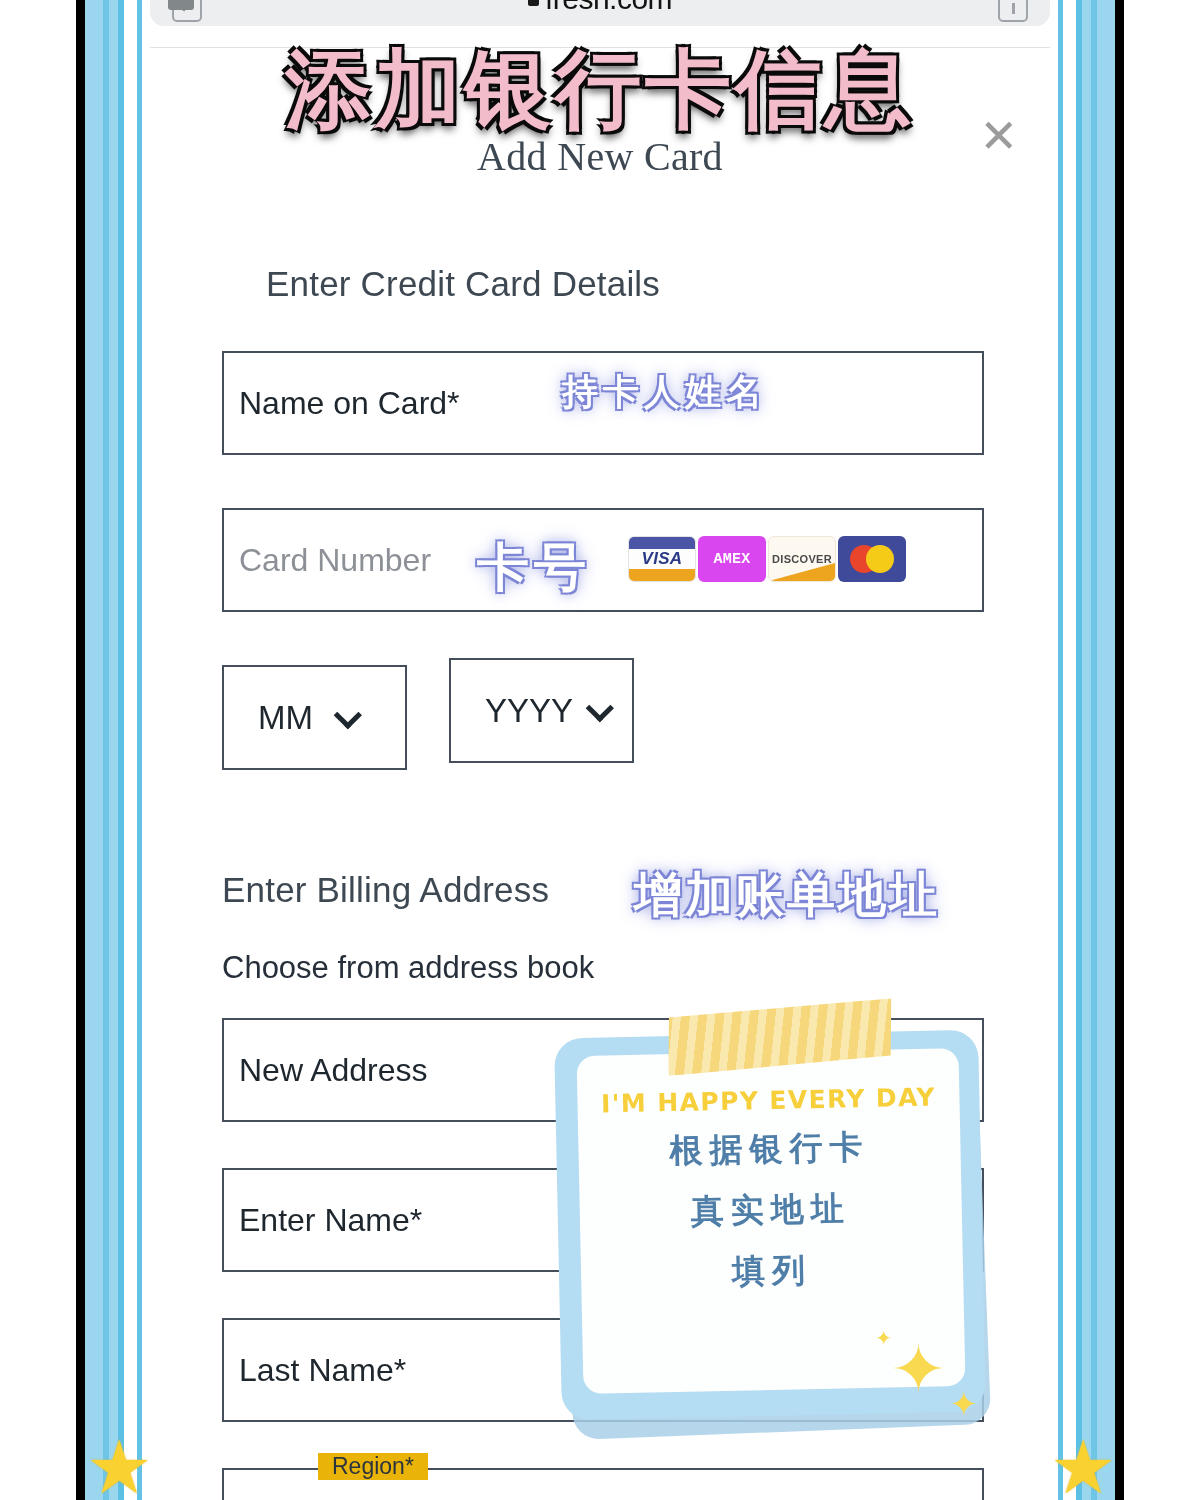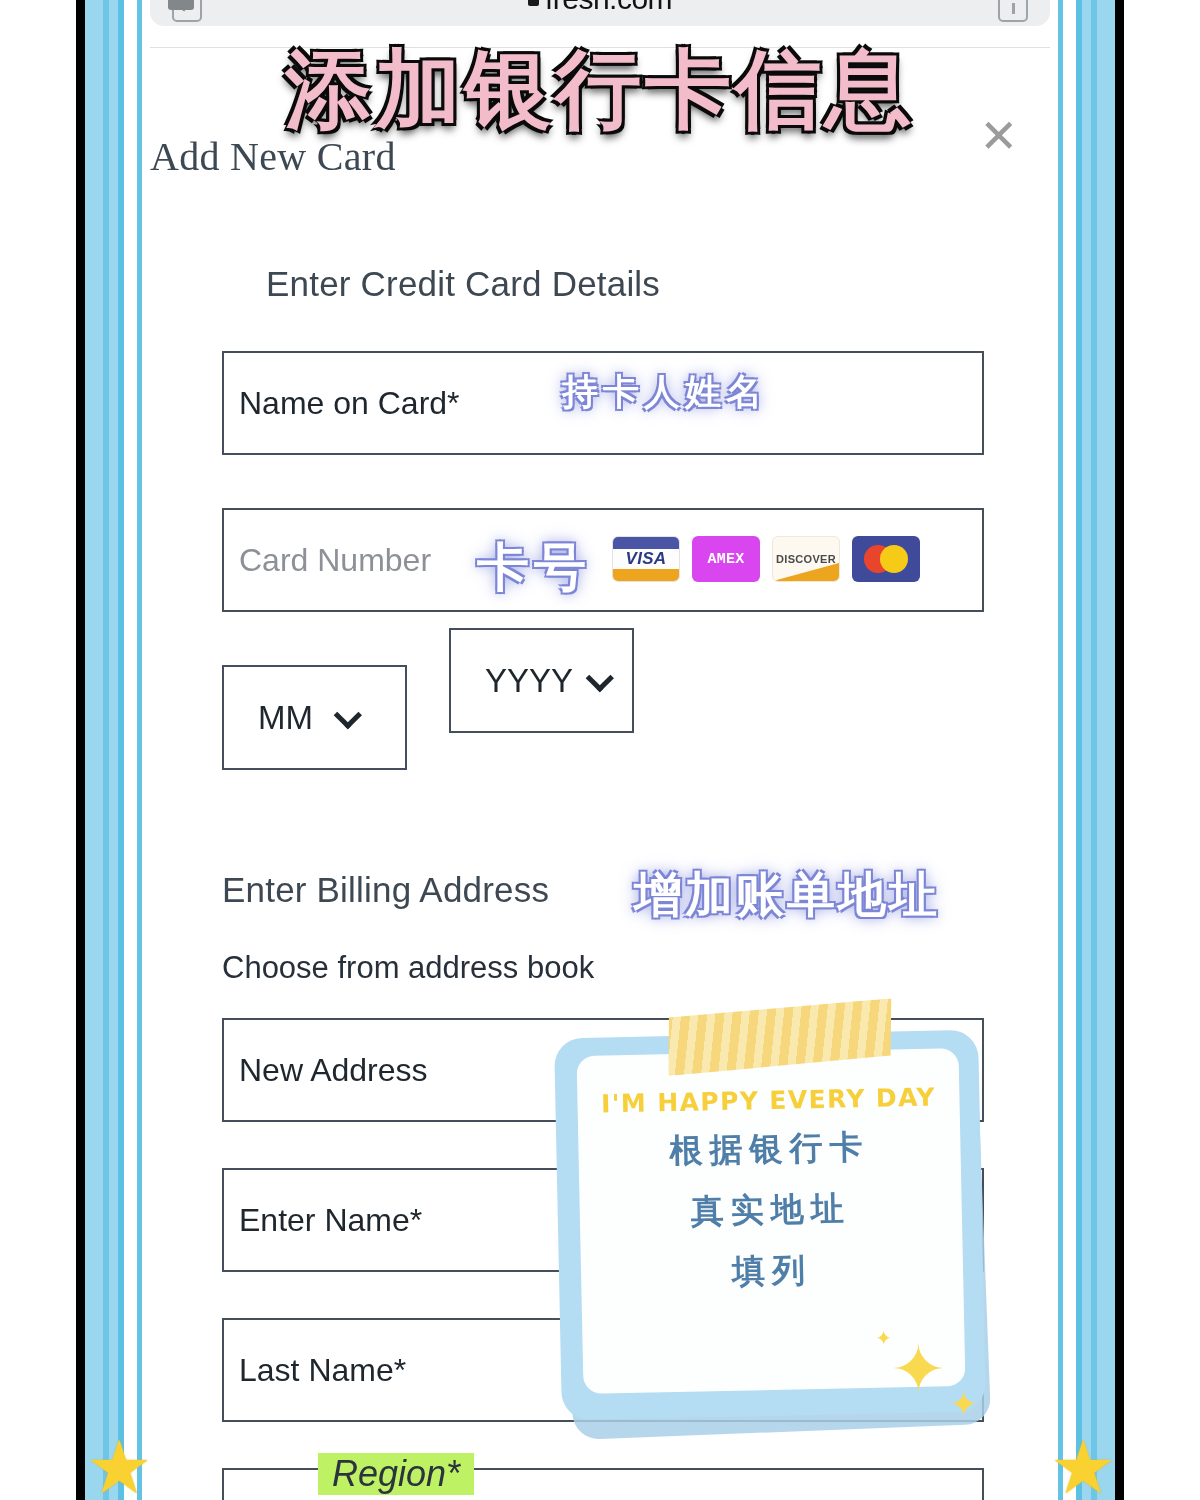--- a/index.html
+++ b/index.html
@@ -108,20 +108,21 @@
     border-bottom:none; border-radius:4px 4px 0 0;
   }
   .chrome-divider {
     position:absolute; left:0; top:47px; width:900px; height:1px;
     background:#dfe1e3;
   }
 
   
   .modal-title {
     position:absolute; left:0; top:133px; width:900px;
+    text-align:center;
     font-family:"Liberation Serif", serif;
     font-size: 40px; color:#3d4852; letter-spacing:.3px;
   }
   .close-x {
     position:absolute; right: 32px; top: 113px;
     font-size: 46px; color:#9b9b9b; line-height:1;
     font-family:"Liberation Sans", sans-serif;
     font-weight:300;
     cursor:pointer;
   }
@@ -142,21 +143,21 @@
     position:absolute;
     border:2px solid #454f5b;
     background:#fff;
     display:flex; align-items:center;
     padding-left: 15px;
     font-size: 32px; color:#1e262e;
   }
   .inp.placeholder { color:#8d9197; }
 
   .brand-row {
-    position:absolute; display:flex; gap:12px; align-items:flex-start;
+    position:absolute; display:flex; gap:2px; align-items:flex-start;margin-left:16px;
   }
   .brand {
     width: 68px; height: 46px; border-radius: 6px;
     display:flex; align-items:center; justify-content:center;
     font-size: 15px; font-weight:bold; letter-spacing:.3px;
     overflow:hidden; position:relative;
   }
   .brand.visa { background:#fdfdfd; color:#2a3a86; border:1px solid #e3e3e3; }
   .brand.visa::before{ content:""; position:absolute; top:0; left:0; right:0; height:12px; background:#4b55a5;}
   .brand.visa::after { content:""; position:absolute; bottom:0; left:0; right:0; height:12px; background:#eda51f;}
@@ -186,22 +187,22 @@
     border-bottom: 5px solid #1e262e;
     transform: rotate(45deg) translateY(-4px);
   }
 
   .legend-box {
     position:absolute;
     border:2px solid #454f5b; background:#fff;
   }
   .legend-label {
     position:absolute;
-    background:#bef264; padding: 0 14px;
-    font-size: 36px; color:#2b343d;font-style:italic;
+    background:#eab308; padding: 0 14px;
+    font-size: 23px; color:#2b343d;
   }
 
   
   .cn-title {
     position:absolute; left:0; top:32px; width:900px;
     text-align:center;
     font-family:"DejaVu Sans", sans-serif;
     font-size: 86px; font-weight:bold; letter-spacing: 4px;
     color:#f3bccb;
     text-shadow:
@@ -346,21 +347,21 @@
     <div class="brand mc">
       <i class="mc-a"></i>
       <i class="mc-b"></i>
     </div>
   </div>
 
   <div class="sel" style="left:72px; top:665px; width:185px; height:105px;">
     <span>MM</span>
     <i class="chev"></i>
   </div>
-  <div class="sel" style="left:299px; top:628px; width:185px; height:105px; gap:14px;">
+  <div class="sel" style="left:299px; top:658px; width:185px; height:105px; gap:14px;">
     <span>YYYY</span>
     <i class="chev"></i>
   </div>
 
   <div class="section-h" style="top:870px;">Enter Billing Address</div>
   <div class="sub-h" style="top:950px;">Choose from address book</div>
 
   <div class="inp" style="left:72px; top:1018px; width:762px; height:104px;">
     <span>New Address</span>
   </div>

